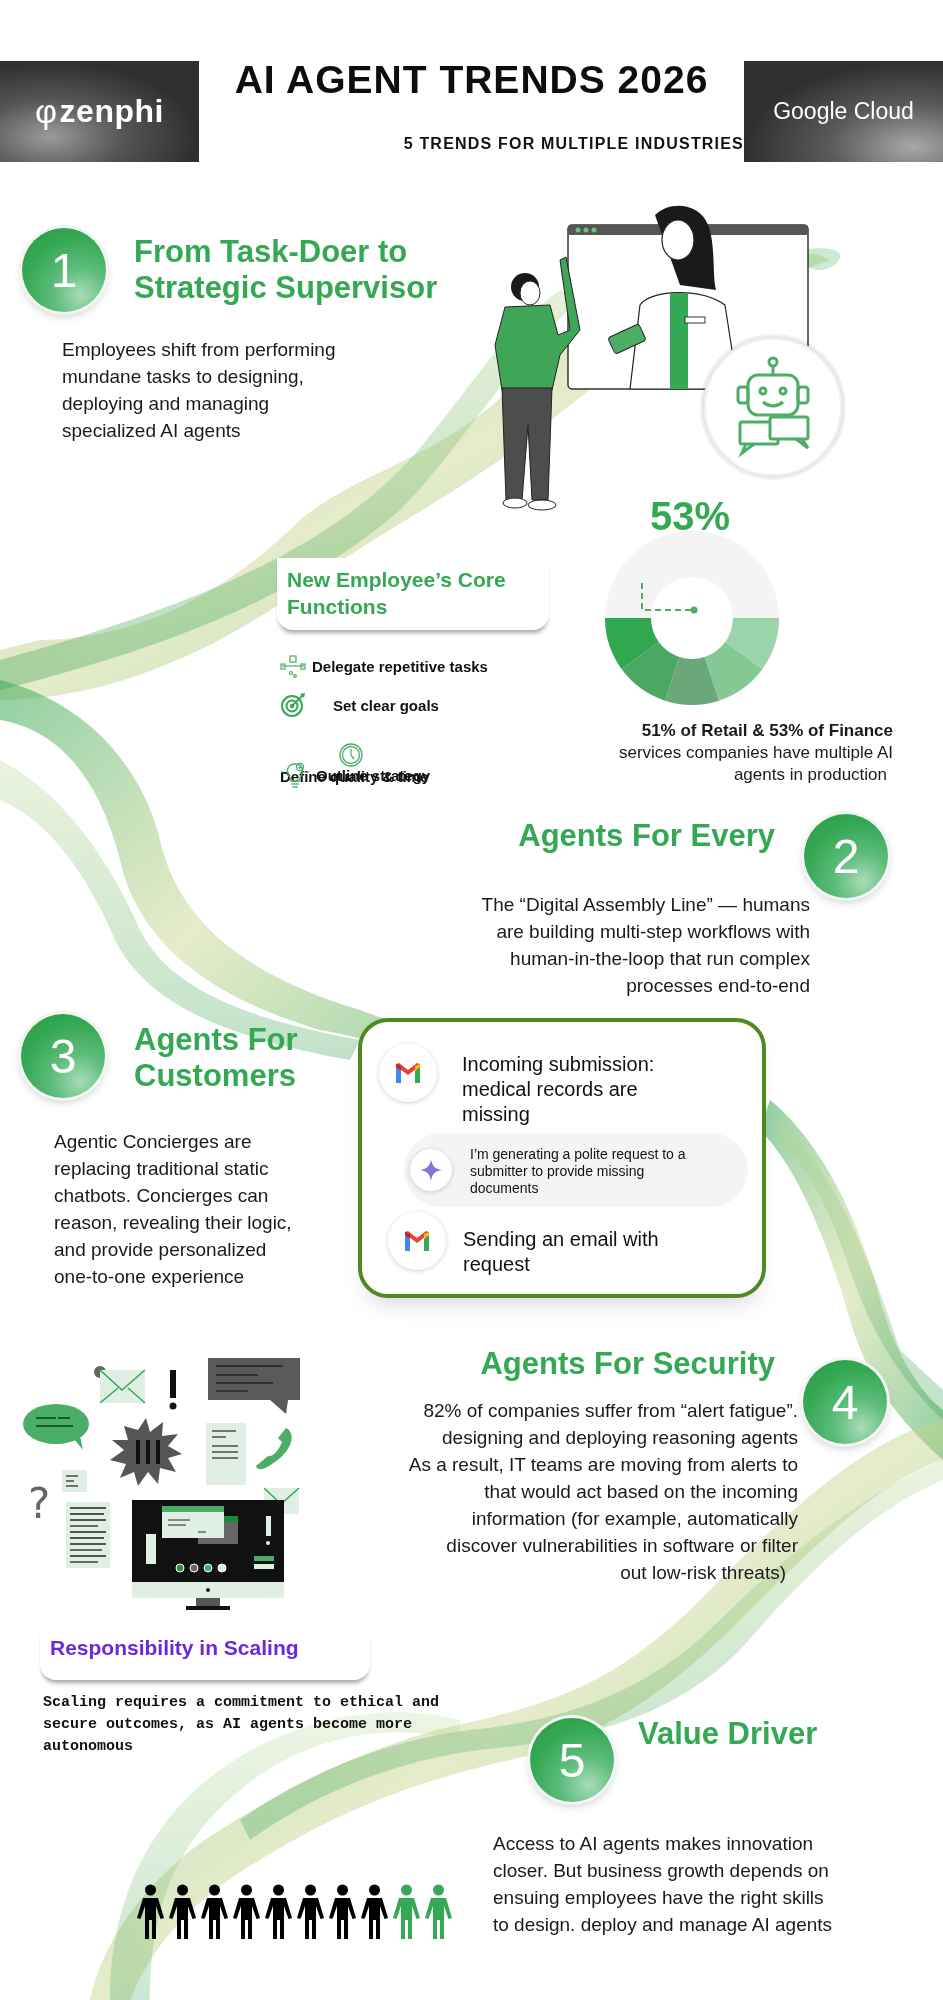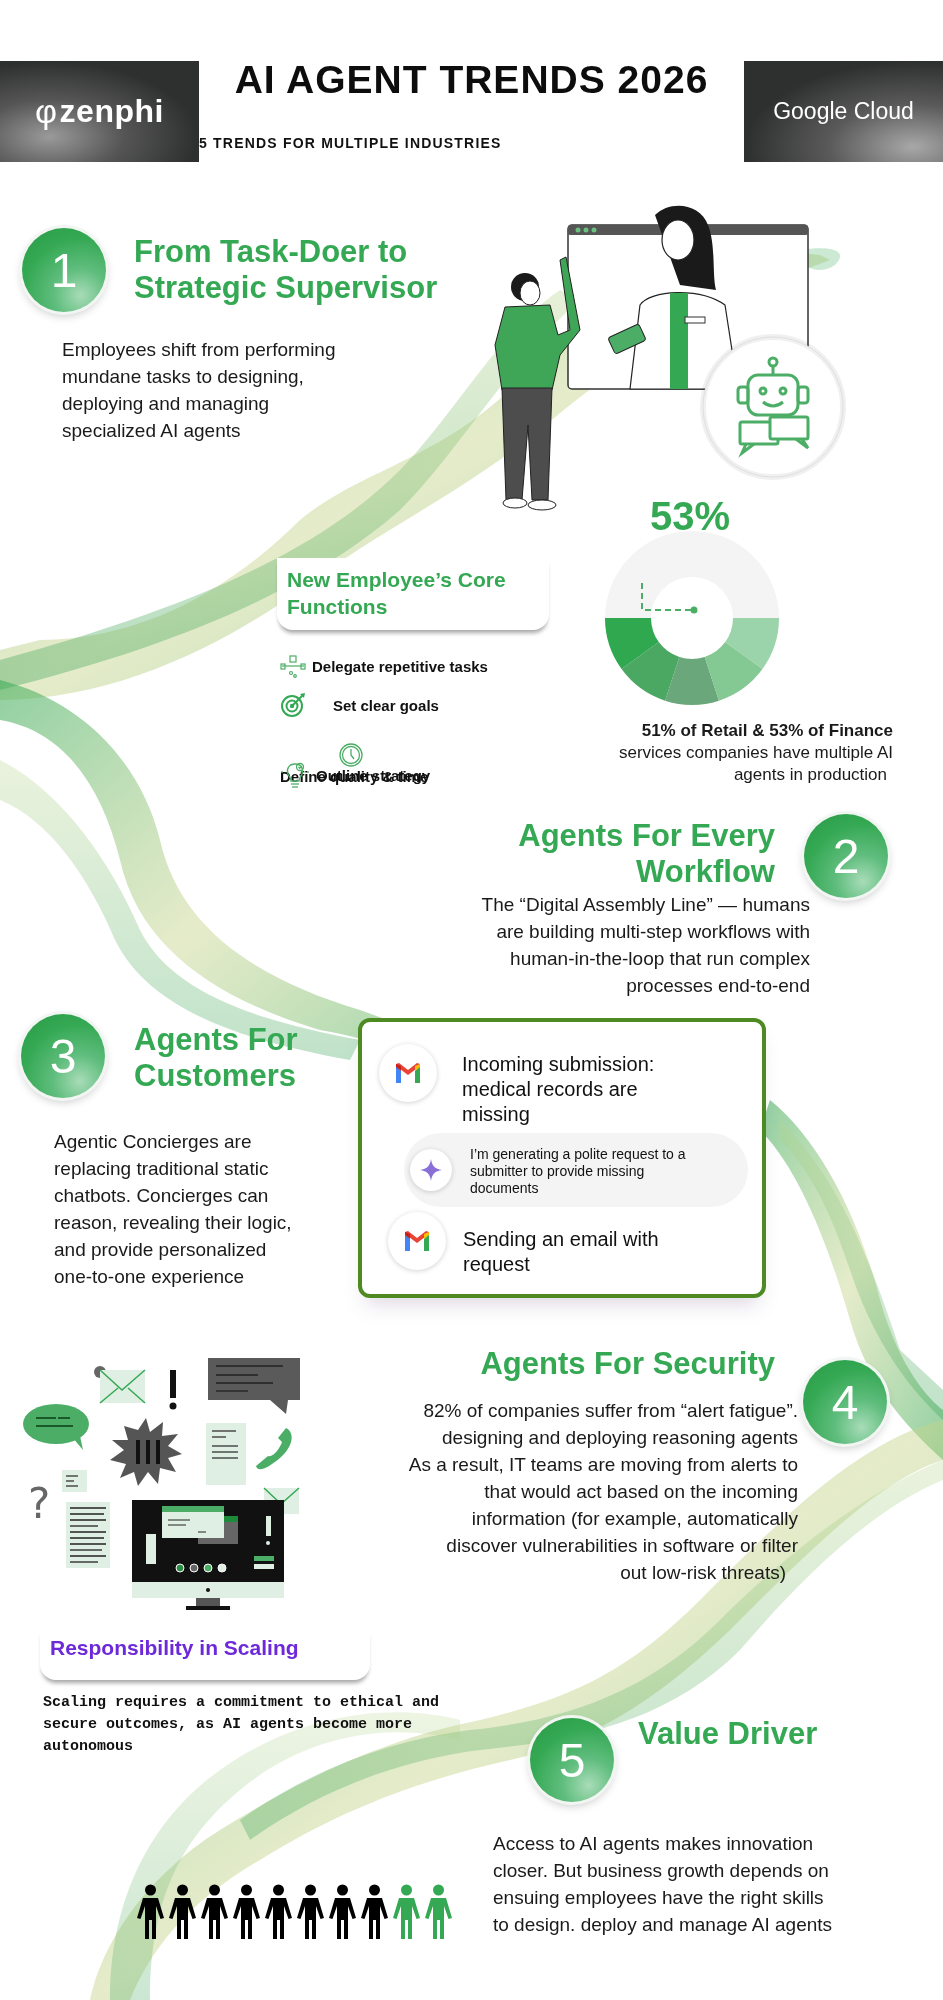--- a/index.html
+++ b/index.html
@@ -12,21 +12,21 @@
   .layer { position: relative; z-index: 2; }
 
   
   .hdr-box { position: absolute; top: 61px; height: 101px; display: flex; align-items: center; justify-content: center; color: #fff; }
   .hdr-left { left: 0; width: 199px; background: radial-gradient(ellipse at 25% 75%, #9a9a9a 0%, #555 35%, #2e302f 70%); }
   .hdr-right { left: 744px; width: 199px; background: radial-gradient(ellipse at 85% 85%, #a8a8a8 0%, #5a5a5a 35%, #2e302f 70%); }
   .logo-zenphi { font-size: 32px; font-weight: bold; letter-spacing: 0.5px; display: flex; align-items: center; }
   .logo-zenphi .phi { font-size: 34px; font-weight: normal; margin-right: 2px; }
   .logo-gc { font-size: 23px; font-weight: normal; }
   .hdr-title { position: absolute; left: 199px; width: 545px; top: 58px; text-align: center; font-size: 39px; font-weight: bold; letter-spacing: 1px; color: #0d0d0d; }
-  .hdr-sub { position: absolute; left: 199px; width: 545px; top: 135px; text-align: left; font-size: 14px; font-weight: bold; letter-spacing: 1.2px; color: #111; }
+  .hdr-sub { position: absolute; left: 199px; width: 545px; top: 135px; text-align: right; font-size: 16px; font-weight: bold; letter-spacing: 1.2px; color: #111; }
 
   
   .badge { position: absolute; width: 84px; height: 84px; border-radius: 50%;
     background: radial-gradient(circle at 70% 80%, #a8dcb8 0%, #5fbd7d 30%, #34a853 65%, #2a9a48 100%);
     box-shadow: 0 0 0 3px #f2f6f3, 0 4px 10px rgba(0,0,0,0.22);
     color: #fff; font-size: 48px; font-weight: normal; display: flex; align-items: center; justify-content: center; }
 
   .g-title { position: absolute; color: #34a853; font-weight: bold; font-size: 31px; line-height: 36px; }
   .body-text { position: absolute; font-size: 19px; line-height: 27px; color: #1a1a1a; }
   .right { text-align: right; }
@@ -36,21 +36,21 @@
     box-shadow: 0 5px 4px -2px rgba(0,0,0,0.35); padding: 8px 10px; margin-left: 9px; }
   .core-card .t { color: #34a853; font-weight: bold; font-size: 21px; line-height: 27px; }
   .core-item { position: absolute; left: 280px; display: flex; align-items: center; font-size: 15px; font-weight: bold; color: #111; }
   .core-item svg { margin-right: 6px; }
 
   
   .stat-big { position: absolute; left: 650px; top: 494px; color: #34a853; font-size: 40px; font-weight: bold; }
   .stat-text { position: absolute; left: 560px; width: 333px; top: 720px; text-align: right; font-size: 17px; line-height: 22px; }
 
   
-  .chat-card { position: absolute; left: 358px; top: 1018px; width: 408px; height: 280px; border: 4px solid #4d8a22; border-radius: 12px; background: #fff;
+  .chat-card { position: absolute; left: 358px; top: 1018px; width: 408px; height: 280px; border: 4px solid #4d8a22; border-radius: 30px; background: #fff;
     box-shadow: 0 14px 20px -8px rgba(120,100,140,0.25); }
   .gm-circle { position: absolute; width: 58px; height: 58px; border-radius: 50%; background: #fff; box-shadow: 0 1px 5px rgba(0,0,0,0.18); display: flex; align-items: center; justify-content: center; }
   .chat-msg { position: absolute; font-size: 20px; line-height: 25px; color: #111; }
   .chat-pill { position: absolute; left: 42px; top: 111px; width: 344px; height: 74px; border-radius: 37px; background: #f4f4f4; }
   .chat-small { position: absolute; left: 108px; top: 124px; width: 270px; font-size: 14px; line-height: 17px; color: #111; }
 
   
   .resp-card { position: absolute; left: 40px; top: 1630px; width: 330px; height: 50px; background: #fff; border-radius: 0 0 16px 16px;
     box-shadow: 0 5px 4px -2px rgba(0,0,0,0.35); padding: 6px 10px; }
   .resp-card .t { color: #6d28d9; font-weight: bold; font-size: 21px; }
@@ -220,21 +220,20 @@
     <circle cx="2" cy="-8" r="3.5" fill="#4cae66"></circle>
   </svg>
   <div class="stat-text">
     <div style="font-weight:bold;">51% of Retail &amp; 53% of Finance</div>
     <div>services companies have multiple AI</div>
     <div style="padding-right:6px;">agents in production</div>
   </div>
 
   <div class="g-title right" style="left:420px; top:818px; width:355px;">
     <div>Agents For Every</div>
-    <div>Workflow</div>
   </div>
   <div class="badge" style="left:804px; top:814px;">2</div>
   <div class="body-text right" style="left:400px; top:891px; width:410px;">
     <div>The “Digital Assembly Line” — humans</div>
     <div>are building multi-step workflows with</div>
     <div>human-in-the-loop that run complex</div>
     <div>processes end-to-end</div>
   </div>
 
   <div class="badge" style="left:21px; top:1014px;">3</div>

